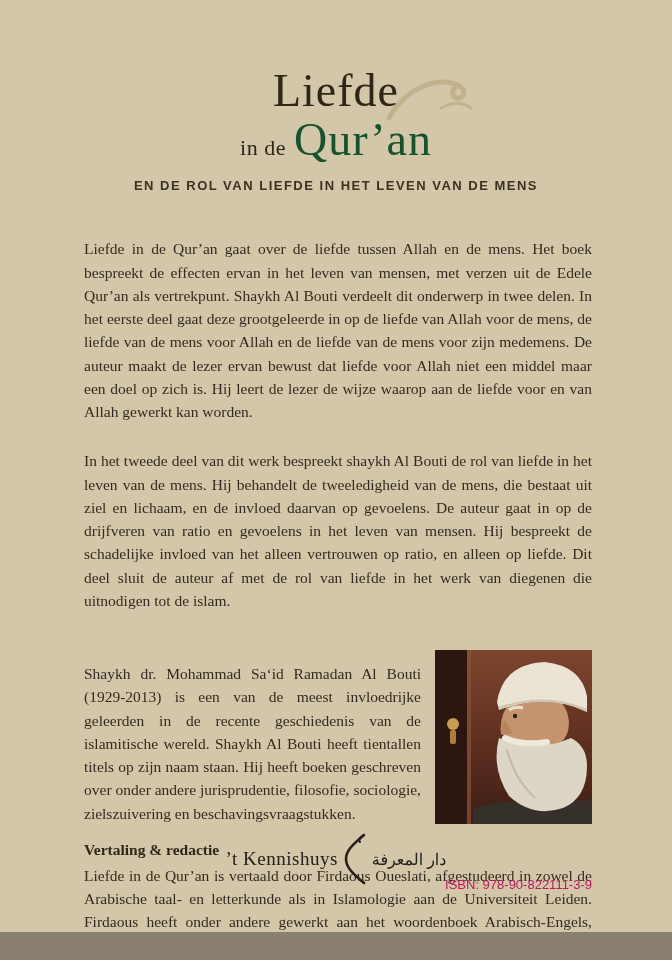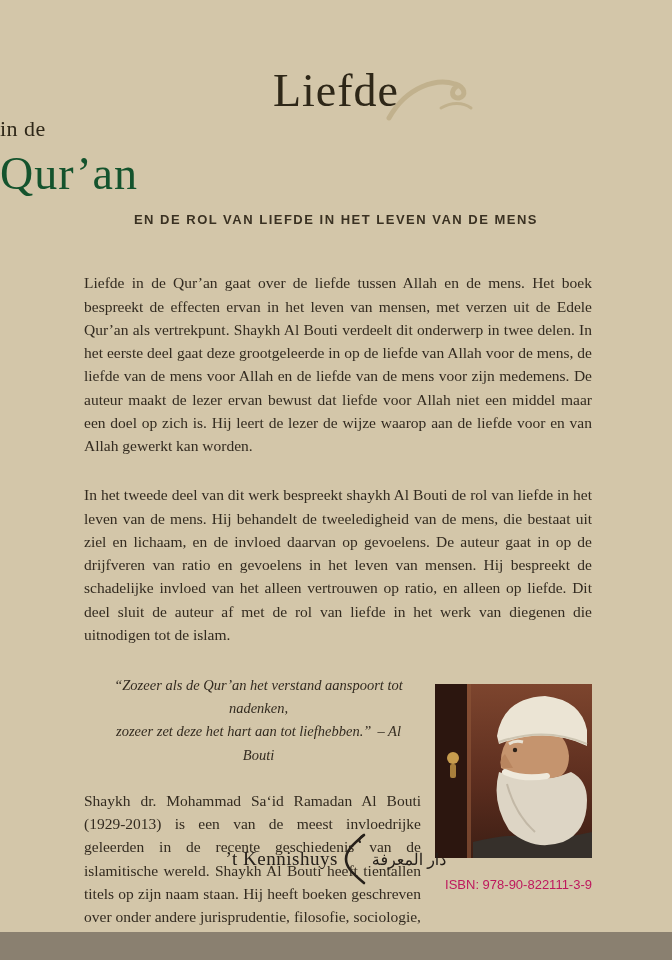--- a/index.html
+++ b/index.html
@@ -17,21 +17,21 @@
   .header { position:relative; text-align:center; padding-top:68px; z-index:1; }
   .flourish {
     position:absolute; left:385px; top:74px; z-index:0; opacity:.75;
   }
   .title-word1 {
     font-size:46px; line-height:1.0; letter-spacing:1px; color:#2e2718;
     position:relative; z-index:1;
   }
   .title-line2 {
     display:flex; justify-content:center; align-items:baseline; gap:8px;
-    margin-top:2px; position:relative; z-index:1;flex-direction:column;
+    margin-top:2px; position:relative; z-index:1;
   }
   .title-small { font-size:22px; letter-spacing:.5px; color:#2e2718; }
   .title-word2 { font-size:46px; line-height:1.05; letter-spacing:1px; color:#14532d; }
   .subtitle {
     margin-top:14px;
     font-family:"Liberation Sans", sans-serif;
     font-size:13px; font-weight:bold; letter-spacing:1.5px; color:#3a3122;
   }
   
   .content { padding:0 80px 0 84px; }
@@ -91,26 +91,20 @@
   </div>
 
   <div class="content">
 
     <p class="para">Liefde in de Qur’an gaat over de liefde tussen Allah en de mens. Het boek bespreekt de effecten ervan in het leven van mensen, met verzen uit de Edele Qur’an als vertrekpunt. Shaykh Al Bouti verdeelt dit onderwerp in twee delen. In het eerste deel gaat deze grootgeleerde in op de liefde van Allah voor de mens, de liefde van de mens voor Allah en de liefde van de mens voor zijn medemens. De auteur maakt de lezer ervan bewust dat liefde voor Allah niet een middel maar een doel op zich is. Hij leert de lezer de wijze waarop aan de liefde voor en van Allah gewerkt kan worden.</p>
     <p class="para">In het tweede deel van dit werk bespreekt shaykh Al Bouti de rol van liefde in het leven van de mens. Hij behandelt de tweeledigheid van de mens, die bestaat uit ziel en lichaam, en de invloed daarvan op gevoelens. De auteur gaat in op de drijfveren van ratio en gevoelens in het leven van mensen. Hij bespreekt de schadelijke invloed van het alleen vertrouwen op ratio, en alleen op liefde. Dit deel sluit de auteur af met de rol van liefde in het werk van diegenen die uitnodigen tot de islam.</p>
 
     <div class="row">
       <div class="left-col">
 
-        <div class="quote-block">
-          <div>“Zozeer als de Qur’an het verstand aanspoort tot nadenken,</div>
-          <div>
-            <span>zozeer zet deze het hart aan tot liefhebben.”</span><span class="quote-attr">– Al Bouti</span>
-          </div>
-        </div>
 
         <p class="bio">Shaykh dr. Mohammad Sa‘id Ramadan Al Bouti (1929-2013) is een van de meest invloedrijke geleerden in de recente geschiedenis van de islamitische wereld. Shaykh Al Bouti heeft tientallen titels op zijn naam staan. Hij heeft boeken geschreven over onder andere jurisprudentie, filosofie, sociologie, zielszuivering en beschavingsvraagstukken.</p>
       </div>
 
       <div class="photo-wrap">
         <svg width="157" height="174" viewBox="0 0 157 174">
           <defs>
             <linearGradient id="bg" x1="0" y1="0" x2="0" y2="1">
               <stop offset="0" stop-color="#7d452e"></stop>
               <stop offset="0.55" stop-color="#5d2e1f"></stop>

